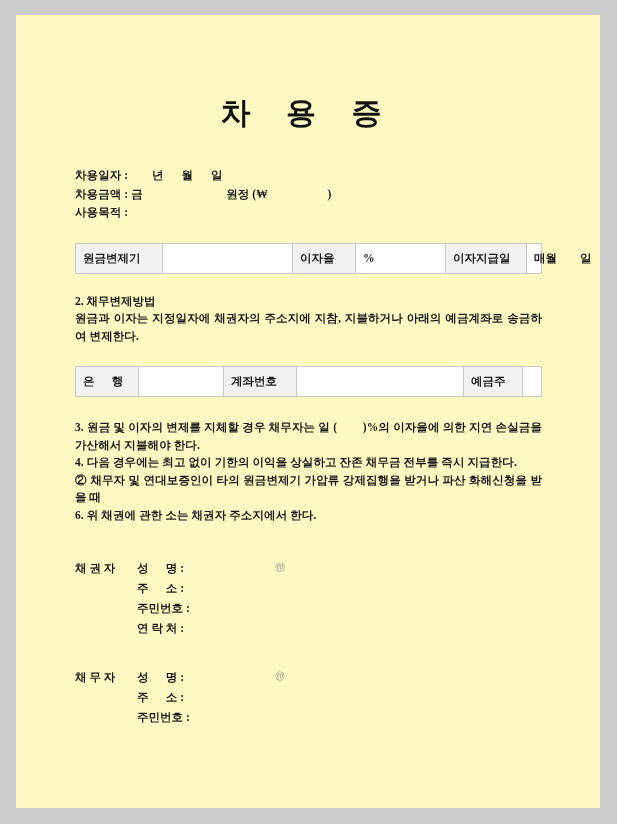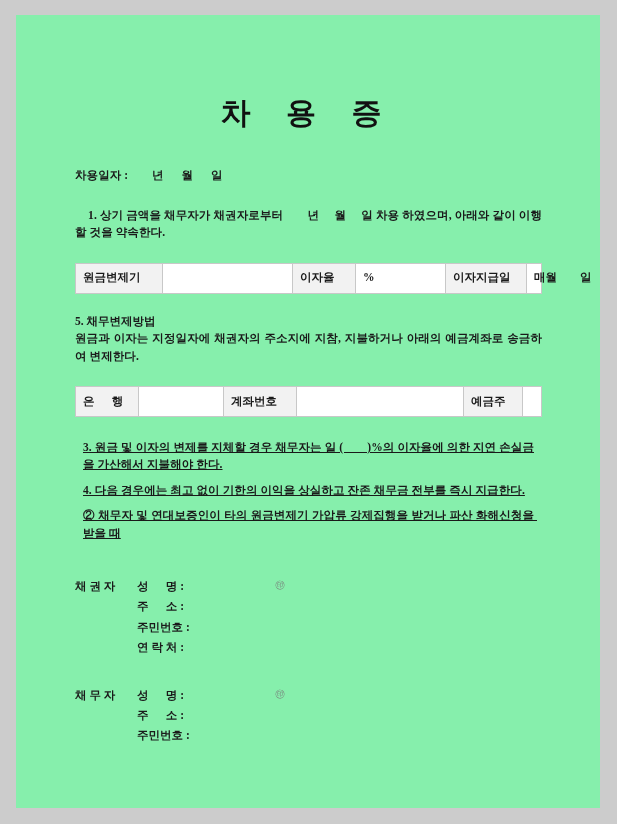--- a/index.html
+++ b/index.html
@@ -13,21 +13,21 @@
     font-family: "Liberation Serif", "DejaVu Serif", serif;
     overflow: hidden;
   }
 
   #page {
     position: absolute;
     left: 16px;
     top: 15px;
     width: 584px;
     height: 793px;
-    background: #86efac;
+    background: #fef9c3;
     box-sizing: border-box;
   }
 
   .doc-title {
     text-align: center;
     font-size: 30px;
     font-weight: bold;
     letter-spacing: 14px;
     color: #111111;
     margin: 0;
@@ -100,22 +100,21 @@
     font-weight: bold;
     text-align: justify;
     white-space: pre-wrap;
     letter-spacing: 0.1px;
   }
 
   .clause-list {
     margin-top: 22px;
   }
   .clause-list .clause {
-    margin: 8px;
-    text-decoration: underline;
+    margin: 0;
   }
 
   .party-block {
     margin-top: 34px;
     font-weight: bold;
     font-size: 11.5px;
     line-height: 1.75;
   }
   .party-block.second {
     margin-top: 28px;
@@ -143,59 +142,61 @@
 <body>
 
 <div id="page">
 
   <h1 class="doc-title">차  용  증</h1>
 
   <div class="body-area">
 
     <div class="header-block">
       <div class="header-line">차용일자 :        년      월      일</div>
-    </div>
-
-    <p class="clause clause-1"> 1. 상기 금액을 채무자가 채권자로부터        년     월     일 차용 하였으며, 아래와 같이 이행할 것을 약속한다.</p>
+      <div class="header-line">차용금액 : 금                            원정 (₩                    )</div>
+      <div class="header-line">사용목적 :</div>
+    </div>
+
 
     <table class="form-table">
       <tbody>
         <tr>
           <td class="label-cell" style="width:72px;">원금변제기</td>
           <td class="value-cell" style="width:115px;"></td>
           <td class="label-cell" style="width:48px;">이자율</td>
           <td class="value-cell" style="width:75px;">%</td>
           <td class="label-cell" style="width:66px;">이자지급일</td>
           <td class="value-cell">매월        일</td>
         </tr>
       </tbody>
     </table>
 
     <div class="section-2">
-      <div class="section-head">5. 채무변제방법</div>
+      <div class="section-head">2. 채무변제방법</div>
       <div class="section-body">원금과 이자는 지정일자에 채권자의 주소지에 지참, 지불하거나 아래의 예금계좌로 송금하여 변제한다.</div>
     </div>
 
     <table class="form-table">
       <tbody>
         <tr>
           <td class="label-cell" style="width:48px;">은      행</td>
           <td class="value-cell" style="width:70px;"></td>
           <td class="label-cell" style="width:58px;">계좌번호</td>
           <td class="value-cell" style="width:152px;"></td>
           <td class="label-cell" style="width:44px;">예금주</td>
           <td class="value-cell"></td>
         </tr>
       </tbody>
     </table>
 
     <div class="clause-list">
       <p class="clause">3. 원금 및 이자의 변제를 지체할 경우 채무자는 일 (        )%의 이자율에 의한 지연 손실금을 가산해서 지불해야 한다.</p>
       <p class="clause">4. 다음 경우에는 최고 없이 기한의 이익을 상실하고 잔존 채무금 전부를 즉시 지급한다.</p>
       <p class="clause">② 채무자 및 연대보증인이 타의 원금변제기 가압류 강제집행을 받거나 파산 화해신청을 받을 때</p>
+      <p class="clause">6. 위 채권에 관한 소는 채권자 주소지에서 한다.</p>
     </div>
 
     <div class="party-block">
       <div class="party-row">
         <span class="party-title">채 권 자</span>
         <span class="party-field">성      명 :</span>
         <span></span>
         <span class="party-seal">㊞</span>
       </div>
       <div class="party-row">

